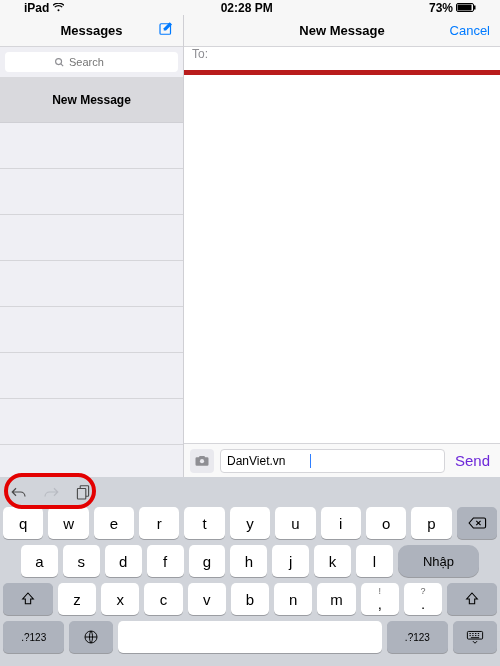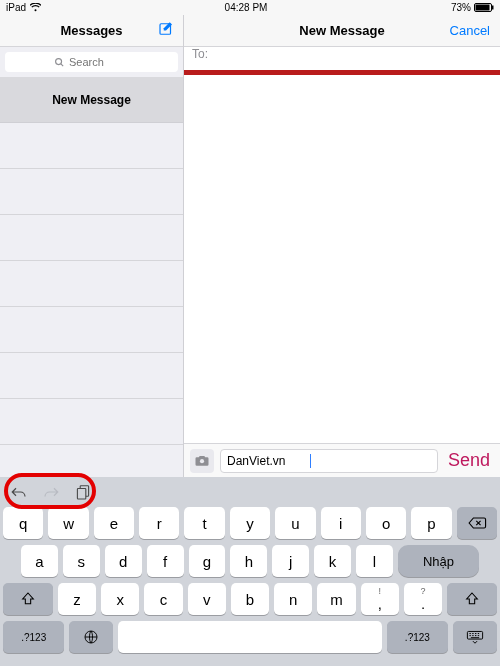--- a/index.html
+++ b/index.html
@@ -1,20 +1,20 @@
 <!DOCTYPE html>
 <html><head>
 <meta charset="utf-8">
 <style>
   * { box-sizing: border-box; margin: 0; padding: 0; font-family: -apple-system, Helvetica, Arial, sans-serif; }
   html, body { width: 500px; height: 666px; overflow: hidden; background: #fff; }
   .root { width: 500px; height: 666px; display: flex; flex-direction: column; }
 
   
-  .statusbar { height: 15px; background: #f7f7f7; display: flex; align-items: center; font-size: 10px; color: #000; padding: 0 6px; }
+  .statusbar { height: 15px; background: #f7f7f7; display: flex; align-items: center; font-size: 12px; color: #000; padding: 0 24px; font-weight: bold; }
   .statusbar .left { display: flex; align-items: center; gap: 4px; }
   .statusbar .center { flex: 1; text-align: center; }
   .statusbar .right { display: flex; align-items: center; gap: 3px; margin-left: auto; }
   .wifi-icon svg, .battery-icon svg { display: block; }
 
   
   .main { flex: 1; display: flex; min-height: 0; }
   .sidebar { width: 184px; background: #efeff4; display: flex; flex-direction: column; border-right: 1px solid #cfcfd4; }
   .sidebar-header { height: 32px; background: #f7f7f7; display: flex; align-items: center; justify-content: center; position: relative; border-bottom: 1px solid #d5d5d9; }
   .sidebar-title { font-weight: 600; font-size: 13px; }
@@ -30,21 +30,21 @@
   .detail-header { height: 32px; background: #f7f7f7; display: flex; align-items: center; justify-content: center; position: relative; border-bottom: 1px solid #d5d5d9; }
   .detail-title { font-weight: 600; font-size: 13px; }
   .cancel-btn { position: absolute; right: 10px; color: #007aff; font-size: 13px; }
   .to-row { height: 28px; display: flex; align-items: flex-start; padding: 0 8px; font-size: 12px; color: #8e8e93; border-bottom: 5px solid #b91c1c; }
   .compose-body { flex: 1; background: #fff; }
   .input-row { height: 34px; display: flex; align-items: center; gap: 6px; padding: 0 6px; background: #f9f9f9; border-top: 1px solid #d5d5d9; }
   .camera-icon { width: 24px; height: 24px; background: #e9e9ee; border-radius: 4px; display:flex; align-items:center; justify-content:center; color:#8e8e93; }
   .msg-input { flex: 1; height: 24px; background: #fff; border: 1px solid #d5d5d9; border-radius: 4px; padding: 0 6px; font-size: 12px; display:flex; align-items:center; position:relative;gap:24px;}
   .msg-input .caret { display:inline-block; width:1px; height:14px; background:#2f7fff; margin-left:1px; animation: blink 1s steps(1) infinite;}
   @keyframes blink { 50% { opacity: 0; } }
-  .send-btn { color: #be185d; font-size: 18px; padding: 0 4px; }
+  .send-btn { color: #6d28d9; font-size: 15px; padding: 0 4px; }
 
   
   .keyboard { height: 189px; background: #d1d4da; display: flex; flex-direction: column; }
   .kb-toolbar { height: 30px; display: flex; align-items: center; padding: 0 10px; gap: 14px; position: relative; }
   .tb-icon { color: #4a4a4a; width:18px; height:18px; display:flex; align-items:center; justify-content:center; }
   .tb-icon.dim { color: #b8bbc2; }
   .annot { position:absolute; left:4px; top:-4px; width:92px; height:36px; border:4px solid #e30000; border-radius:18px; pointer-events:none; }
   .kb-rows { flex:1; display:flex; flex-direction:column; padding: 0 3px 3px; gap:6px; }
   .kb-row { display:flex; gap:5px; justify-content:center; }
   .key { background:#fff; border-radius:5px; box-shadow: 0 1px 0 #9b9da2; height:32px; display:flex; align-items:center; justify-content:center; font-size:15px; color:#000; flex:1; user-select:none; }
@@ -63,21 +63,21 @@
 
   <div class="statusbar">
     <div class="left">
       <span>iPad</span>
       <span class="wifi-icon">
         <svg width="11" height="9" viewBox="0 0 11 9">
             <path d="M5.5 8.2a1 1 0 100-2 1 1 0 000 2zM2.2 4.6a5 5 0 016.6 0l.9-.9a6.3 6.3 0 00-8.4 0l.9.9zM.4 2.8a7.6 7.6 0 0110.2 0l.9-.9a8.9 8.9 0 00-12 0l.9.9z" fill="currentColor"></path>
           </svg>
       </span>
     </div>
-    <div class="center">04:28 PM</div>
+    <div class="center">02:28 PM</div>
     <div class="right">
       <span>73%</span>
       <span class="battery-icon">
         <svg width="20" height="9" viewBox="0 0 20 9">
             <rect x="0.5" y="0.5" width="17" height="8" rx="1.5" fill="none" stroke="#000"></rect>
             <rect x="1.5" y="1.5" width="14" height="6" fill="#000"></rect>
             <rect x="18" y="2.5" width="1.5" height="4" fill="#000"></rect>
           </svg>
       </span>
     </div>

